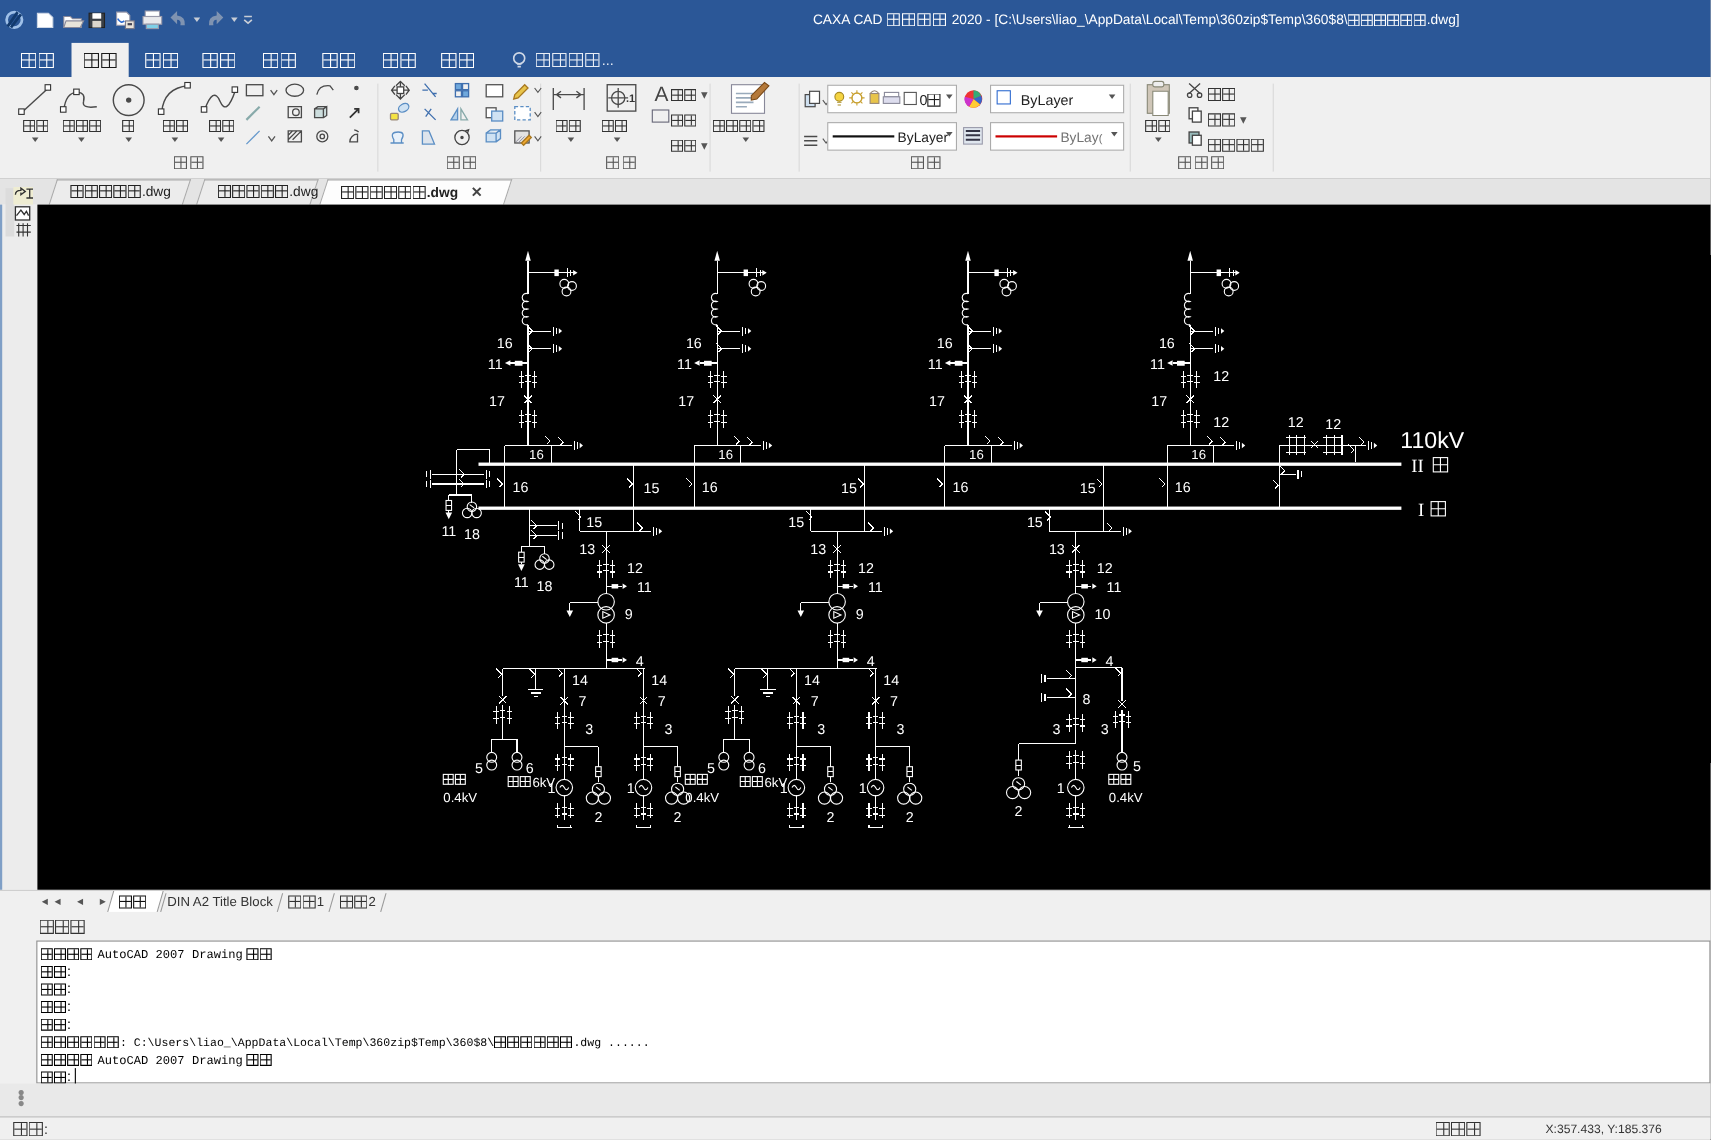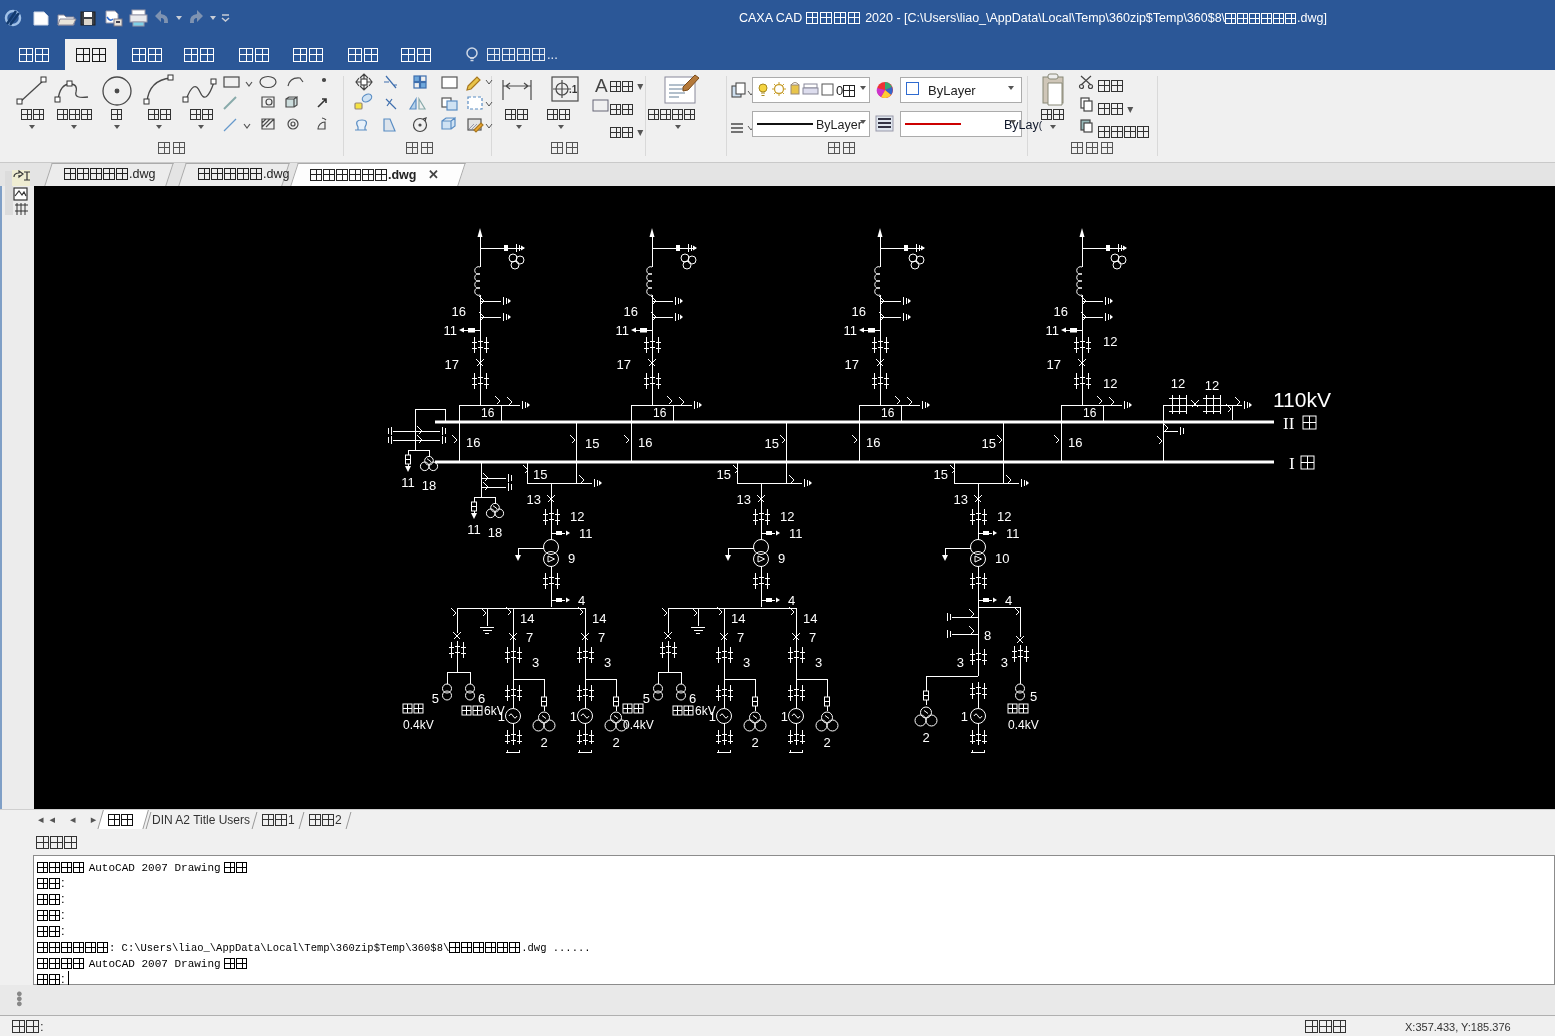--- a/index.html
+++ b/index.html
@@ -208,21 +208,21 @@
     <div class="abs" style="left:752px;top:41px;width:118px;height:26px;background:#fff;border:1px solid #ababab"></div>
     <div class="abs" style="left:757px;top:53px;width:56px;height:1.5px;background:#111"></div>
     <div class="abs" style="left:816px;top:48px;color:#222;font-size:12.5px">ByLayer</div>
     <div class="abs" style="left:860px;top:50px;width:0;height:0;border-left:3.5px solid transparent;border-right:3.5px solid transparent;border-top:4px solid #555"></div>
     <svg class="abs" style="left:875px;top:44px" width="20" height="20" viewBox="0 0 20 20">
       <rect x="1" y="2" width="17" height="15" fill="#dfe6ee" stroke="#99a"></rect>
       <path d="M3 5 h13 M3 9 h13 M3 13 h13" stroke="#334" stroke-width="1.8"></path>
     </svg>
     <div class="abs" style="left:900px;top:41px;width:122px;height:26px;background:#fff;border:1px solid #ababab"></div>
     <div class="abs" style="left:905px;top:53px;width:56px;height:1.5px;background:#c00"></div>
-    <div class="abs" style="left:1004px;top:48px;color:#0f172a;font-size:12.5px">ByLay<span style="font-size:10px">(</span></div>
+    <div class="abs" style="left:964px;top:48px;color:#737373;font-size:12.5px">ByLay<span style="font-size:10px">(</span></div>
     <div class="abs" style="left:1010px;top:50px;width:0;height:0;border-left:3.5px solid transparent;border-right:3.5px solid transparent;border-top:4px solid #555"></div>
 <svg class="abs" style="left:1035px;top:3px" width="40" height="36" viewBox="0 0 40 36">
 <rect x="8" y="4" width="20" height="26" fill="#cfc6b8" stroke="#887"></rect>
 <rect x="13" y="1" width="10" height="5" rx="2" fill="#eee" stroke="#887"></rect>
 <path d="M13 10 h14 v22 h-14 z" fill="#fff" stroke="#887"></path>
 </svg>
 <div class="abs" style="left:1041px;top:37px;color:#333;font-size:12px"><i class="z" style="width:11px;height:11px;margin-right:1px"></i><i class="z" style="width:11px;height:11px;margin-right:1px"></i></div>
 <div class="abs" style="left:1050px;top:55px;width:0;height:0;border-left:3.5px solid transparent;border-right:3.5px solid transparent;border-top:4px solid #555"></div>
 <svg class="abs" style="left:1078px;top:4px" width="18" height="60" viewBox="0 0 18 60">
 <g stroke="#444" fill="none" stroke-width="1.2">
@@ -530,21 +530,21 @@
     <text x="474" y="534" font-size="13" text-anchor="middle" fill="#fff" font-family="Liberation Sans,sans-serif" font-weight="normal">11</text>
     <text x="495" y="537" font-size="13" text-anchor="middle" fill="#fff" font-family="Liberation Sans,sans-serif" font-weight="normal">18</text>
     <text x="1178" y="388" font-size="13" text-anchor="middle" fill="#fff" font-family="Liberation Sans,sans-serif" font-weight="normal">12</text>
     <text x="1212" y="390" font-size="13" text-anchor="middle" fill="#fff" font-family="Liberation Sans,sans-serif" font-weight="normal">12</text>
     <path d="M1249 402.5L1252 405L1249 407.5Z" fill="#fff"></path>
   </svg>
 <div class="abs" style="left:0;top:809px;width:1555px;height:20px;background:#f0f0f0;border-top:1px solid #cfcfcf">
 <div class="abs" style="left:38px;top:3px;color:#555;font-size:11px;letter-spacing:6px">◂◂ ◂ ▸ ▸▸</div>
 <div class="abs" style="left:100px;top:0;width:46px;height:20px;background:#fff;border:1px solid #999;border-top:none;transform:skewX(-16deg)"></div>
 <div class="abs" style="left:108px;top:3px;color:#111;font-weight:bold;font-size:12px"><i class="z" style="width:12px;height:12px;margin-right:1px"></i><i class="z" style="width:12px;height:12px;margin-right:1px"></i></div>
-<div class="abs" style="left:152px;top:3px;color:#333;font-size:12px">DIN A2 Title Users</div>
+<div class="abs" style="left:152px;top:3px;color:#333;font-size:12px">DIN A2 Title Block</div>
 <div class="abs" style="left:262px;top:3px;color:#333;font-size:12px"><i class="z" style="width:12px;height:12px;margin-right:1px"></i><i class="z" style="width:12px;height:12px;margin-right:1px"></i>1</div>
 <div class="abs" style="left:309px;top:3px;color:#333;font-size:12px"><i class="z" style="width:12px;height:12px;margin-right:1px"></i><i class="z" style="width:12px;height:12px;margin-right:1px"></i>2</div>
 <div class="abs" style="left:148px;top:2px;width:1px;height:17px;background:#999;transform:skewX(-16deg)"></div>
 <div class="abs" style="left:254px;top:2px;width:1px;height:17px;background:#999;transform:skewX(-16deg)"></div>
 <div class="abs" style="left:301px;top:2px;width:1px;height:17px;background:#999;transform:skewX(-16deg)"></div>
 <div class="abs" style="left:348px;top:2px;width:1px;height:17px;background:#999;transform:skewX(-16deg)"></div>
 </div>
 <div class="abs" style="left:0;top:829px;width:1555px;height:26px;background:#f0f0f0">
 <div class="abs" style="left:36px;top:6px;color:#333;font-size:13px"><i class="z" style="width:13px;height:13px;margin-right:1px"></i><i class="z" style="width:13px;height:13px;margin-right:1px"></i><i class="z" style="width:13px;height:13px;margin-right:1px"></i></div>
 </div>

